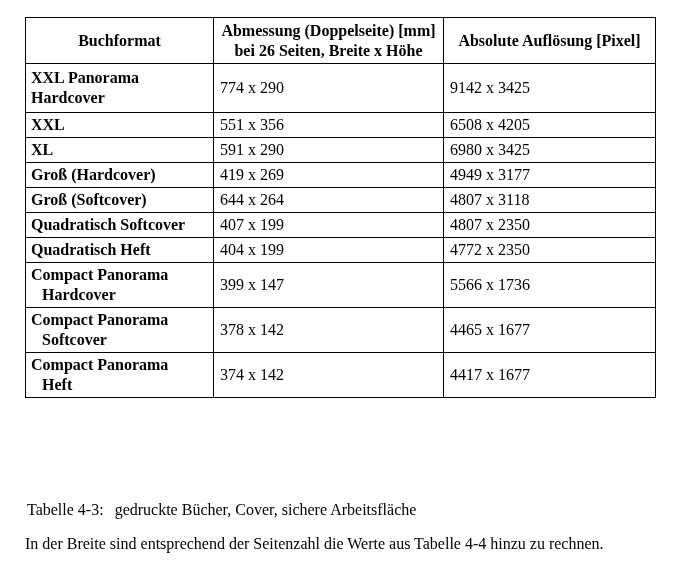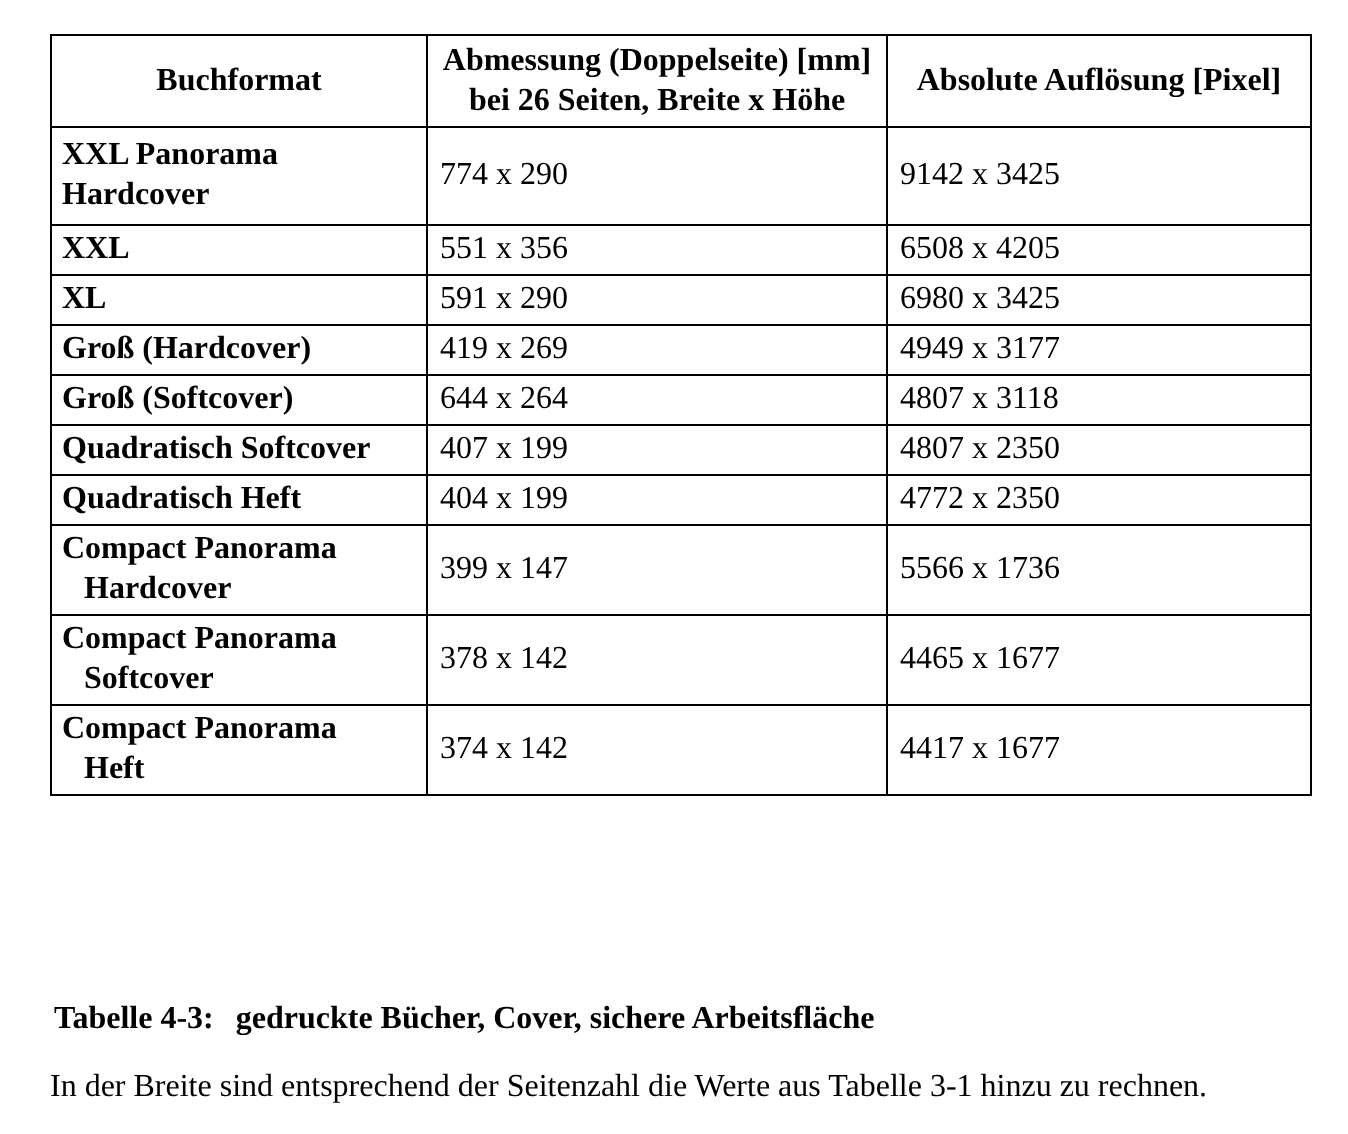--- a/index.html
+++ b/index.html
@@ -35,21 +35,21 @@
 
   td.name { font-weight: bold; text-align: left; padding-left: 5px; }
   td.val  { font-weight: normal; text-align: left; white-space: nowrap; }
   .suffix { font-weight: bold; }
   .line2  { display: block; }
   .line2.indent { padding-left: 11px; }
   .line2:empty { display: none; }
 
   .caption {
     position: absolute; left: 27px; top: 501px;
-    font-size: 16px; font-weight: bold; white-space: nowrap;
+    font-size: 16px; font-weight: normal; white-space: nowrap;
   }
   .caption .cap-label { margin-right: 11px; }
   .footnote {
     position: absolute; left: 25px; top: 535px; margin: 0;
     font-size: 16px; font-weight: normal; white-space: nowrap;
   }
 </style>
 </head>
 <body>
 
@@ -126,15 +126,15 @@
         <td class="val">374 x 142</td>
         <td class="val">4417 x 1677</td>
       </tr>
     </tbody>
   </table>
 
   <div class="caption">
     <span class="cap-label">Tabelle 4-3:</span><span>gedruckte Bücher, Cover, sichere Arbeitsfläche</span>
   </div>
 
-  <p class="footnote">In der Breite sind entsprechend der Seitenzahl die Werte aus Tabelle 3-1 hinzu zu rechnen.</p>
+  <p class="footnote">In der Breite sind entsprechend der Seitenzahl die Werte aus Tabelle 4-4 hinzu zu rechnen.</p>
 
 </div>
 
 </body></html>

